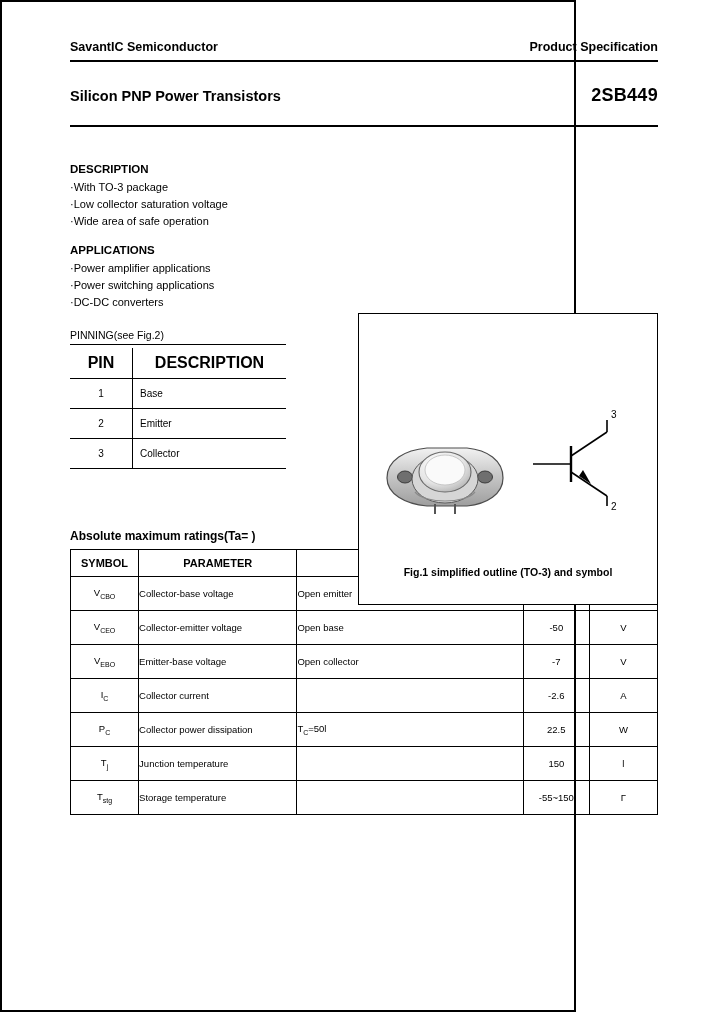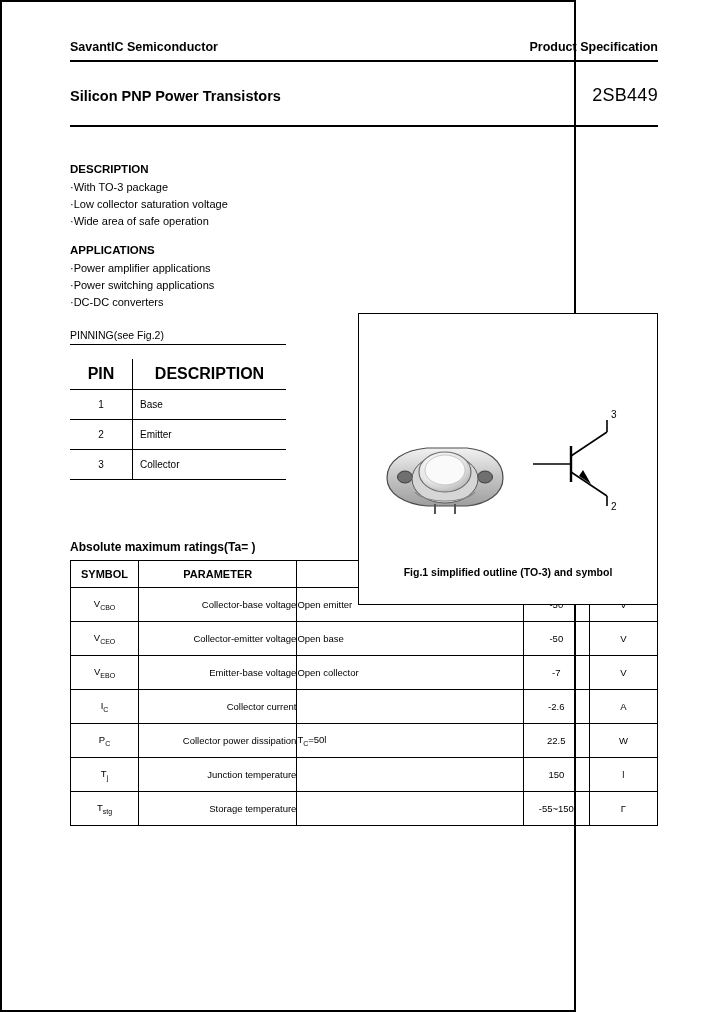--- a/index.html
+++ b/index.html
@@ -49,21 +49,21 @@
     align-items: center;
     margin-top: 23px;
     padding-bottom: 19px;
   }
   .doc-title {
     font-size: 14.5px;
     font-weight: bold;
   }
   .part-no {
     font-size: 18px;
-    font-weight: normal;
+    font-weight: bold;
     letter-spacing: 0.3px;
   }
   
   .content {
     position: relative;
     margin-top: 36px;
   }
   .left-col {
     width: 290px;
   }
@@ -75,21 +75,21 @@
   .bullet {
     font-size: 11px;
     line-height: 17px;
     white-space: nowrap;
   }
   .spacer-12 { height: 14px; }
   
   .pinning-caption {
     font-size: 10.5px;
     margin-top: 4px;
-    margin-bottom: 14px;
+    margin-bottom: 3px;
     padding-bottom: 3px;
     border-bottom: 1.4px solid #000;
     width: 216px;
   }
   table.pin {
     border-collapse: collapse;
     width: 216px;
     font-size: 10px;
   }
   table.pin th {
@@ -161,21 +161,21 @@
     height: 26px;
     vertical-align: middle;
     margin-left: 32px;
   }
   table.ratings td {
     height: 33px;
     vertical-align: middle;
     font-size: 9.5px;
   }
   td.c-sym { text-align: center; }
-  td.c-par { padding-left: 8px; text-align: right; }
+  td.c-par { padding-left: 8px; }
   td.c-con { padding-left: 8px; }
   td.c-val { text-align: center; }
   td.c-uni { text-align: center; }
   .sub { font-size: 7px; vertical-align: sub; }
   
   col.w-sym { width: 68px; }
   col.w-par { width: 158px; }
   col.w-con { width: 226px; }
   col.w-val { width: 66px; }
   col.w-uni { width: 68px; }

